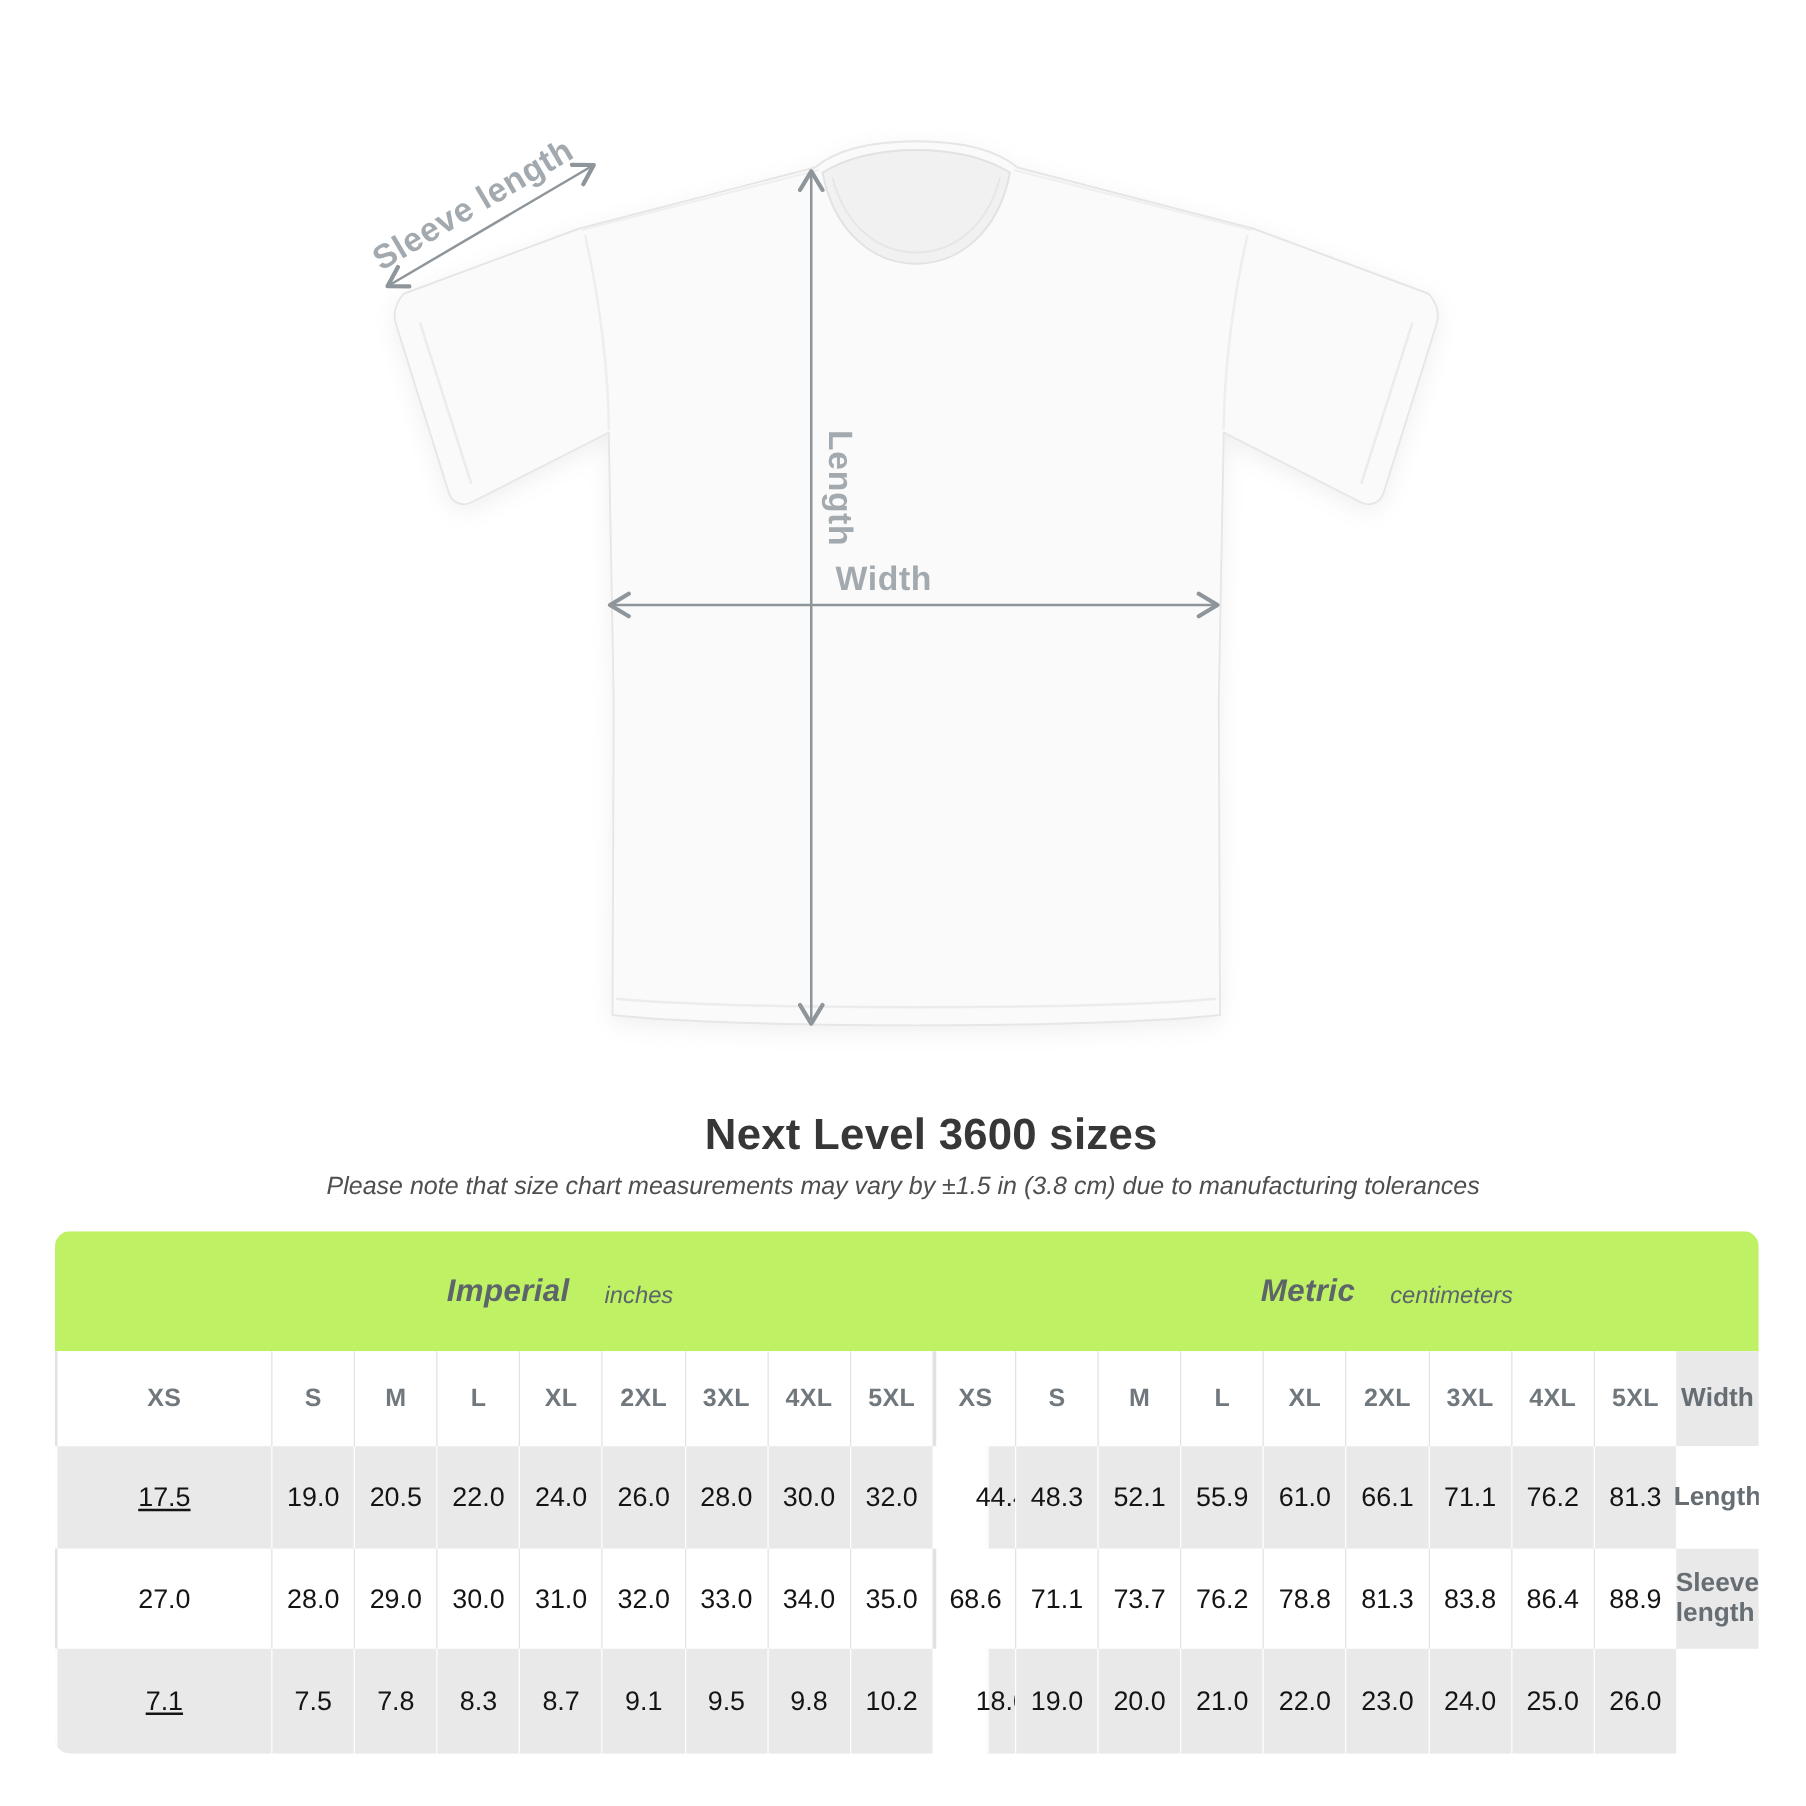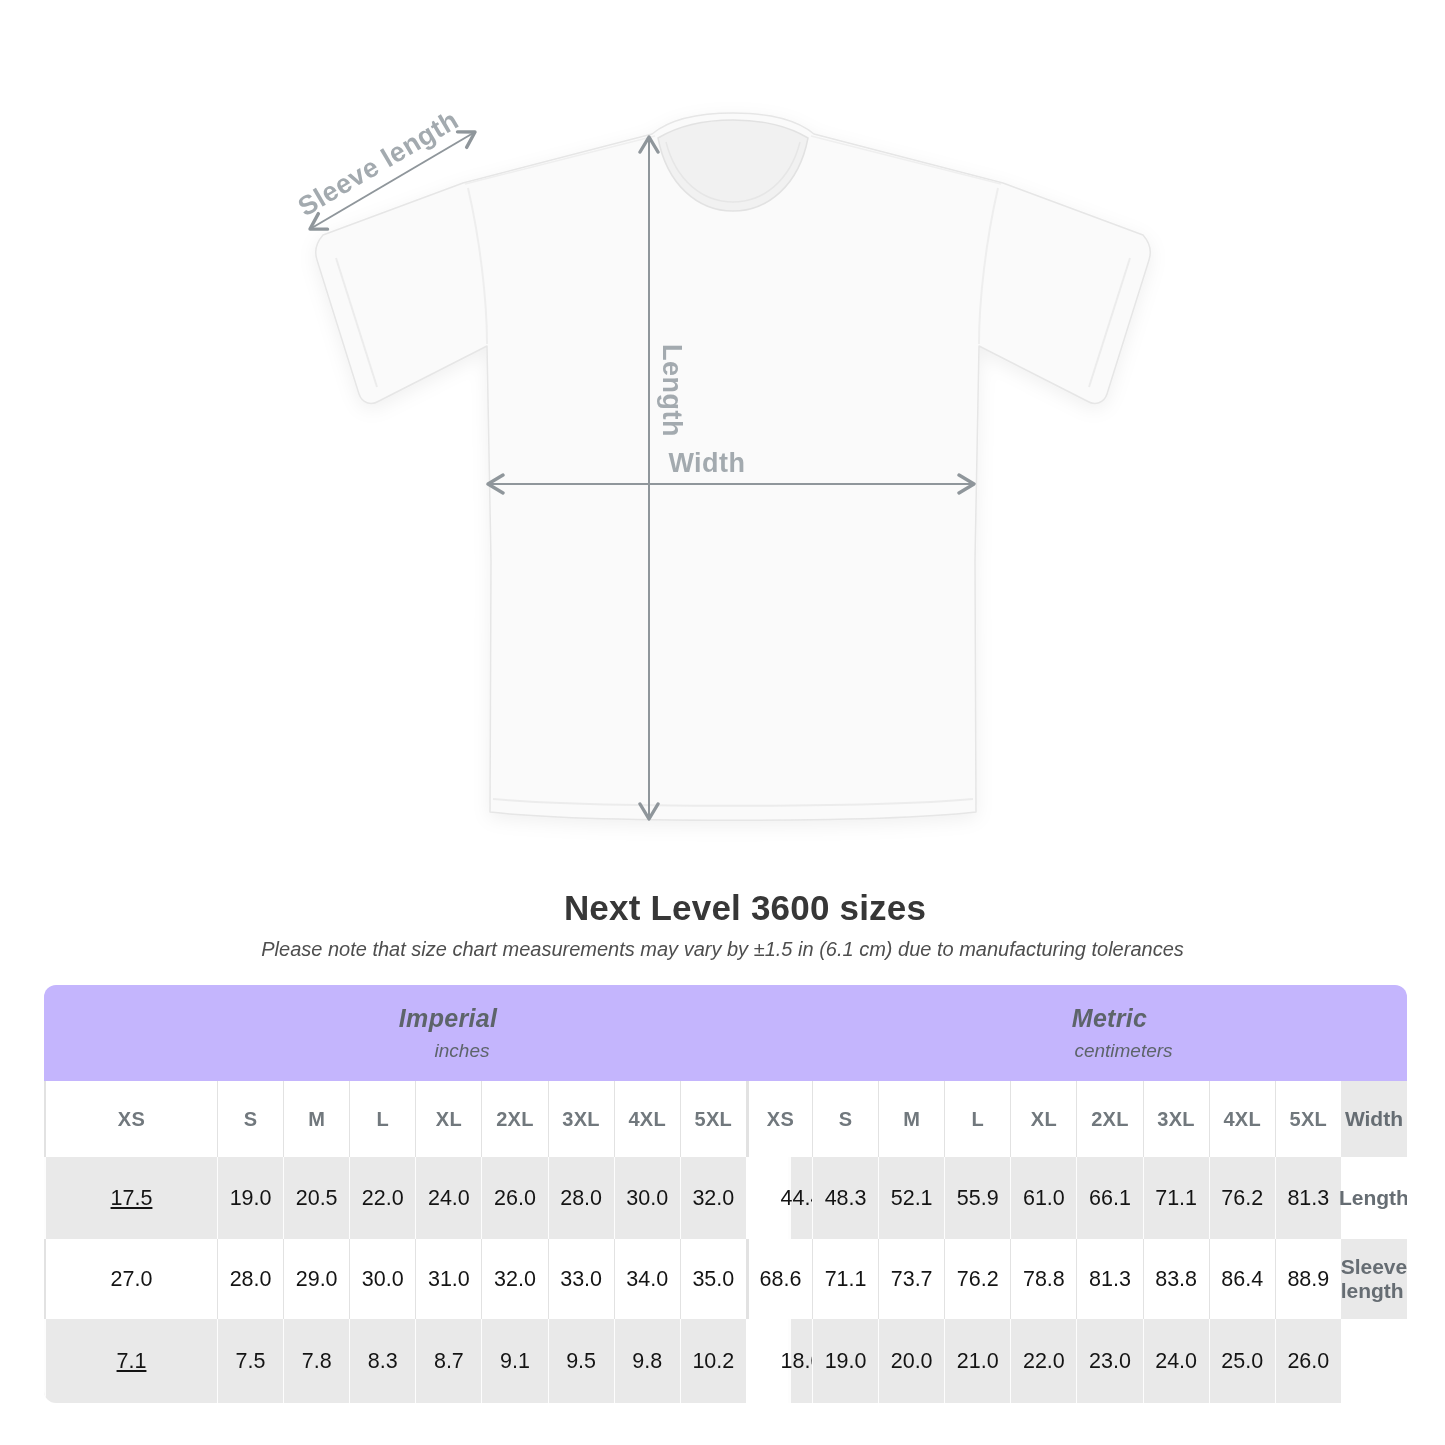--- a/index.html
+++ b/index.html
@@ -31,21 +31,21 @@
 
   
   .table{
     margin:24px 38px 0 44px;
     display:grid;
     grid-template-columns:173px repeat(18,1fr);
     grid-template-rows:96px 76px 82px 80px 84px;
     border-radius:12px;overflow:hidden;
   }
   .c{display:flex;align-items:center;justify-content:center;min-width:0;}
-  .ghead{background:#c4b5fd;flex-direction:column;}
+  .ghead{background:#bef264;flex-direction:row;}
   .sp10{grid-column:span 10;padding-left:40px;}
   .sp9{grid-column:span 9;}
   .gt{font-style:italic;font-weight:bold;font-size:25px;color:#5d646a;letter-spacing:0.3px;}
   .gu{font-style:italic;font-size:19px;color:#5d646a;margin-top:7px;margin-left:28px;}
   .lab{font-weight:bold;font-size:21px;color:#666d73;}
   .sz{font-weight:bold;font-size:20px;color:#71787d;letter-spacing:0.3px;}
   .v{font-size:21.5px;color:#141414;}
   .grow{background:#e9e9e9;}
   .wrow{background:#ffffff;}
   .wrow.b1{border-left:1px solid #e2e2e2;}
@@ -110,21 +110,21 @@
       <line x1="488" y1="484" x2="974" y2="484" stroke="#8f969b" stroke-width="2" marker-start="url(#ah)" marker-end="url(#ah)"></line>
       <line x1="310" y1="229" x2="475" y2="132" stroke="#8f969b" stroke-width="2" marker-start="url(#ah)" marker-end="url(#ah)"></line>
 
       <text class="dlab" transform="translate(305 217) rotate(-30.5)">Sleeve length</text>
       <text class="dlab" transform="translate(663 344) rotate(90)">Length</text>
       <text class="dlab" x="707" y="472" text-anchor="middle">Width</text>
     </svg>
   </div>
 
   <h1 class="title">Next Level 3600 sizes</h1>
-  <p class="note">Please note that size chart measurements may vary by ±1.5 in (6.1 cm) due to manufacturing tolerances</p>
+  <p class="note">Please note that size chart measurements may vary by ±1.5 in (3.8 cm) due to manufacturing tolerances</p>
 
   <div class="table">
 
     <div class="c ghead sp10">
       <div class="gt">Imperial</div>
       <div class="gu">inches</div>
     </div>
     <div class="c ghead sp9">
       <div class="gt">Metric</div>
       <div class="gu">centimeters</div>

